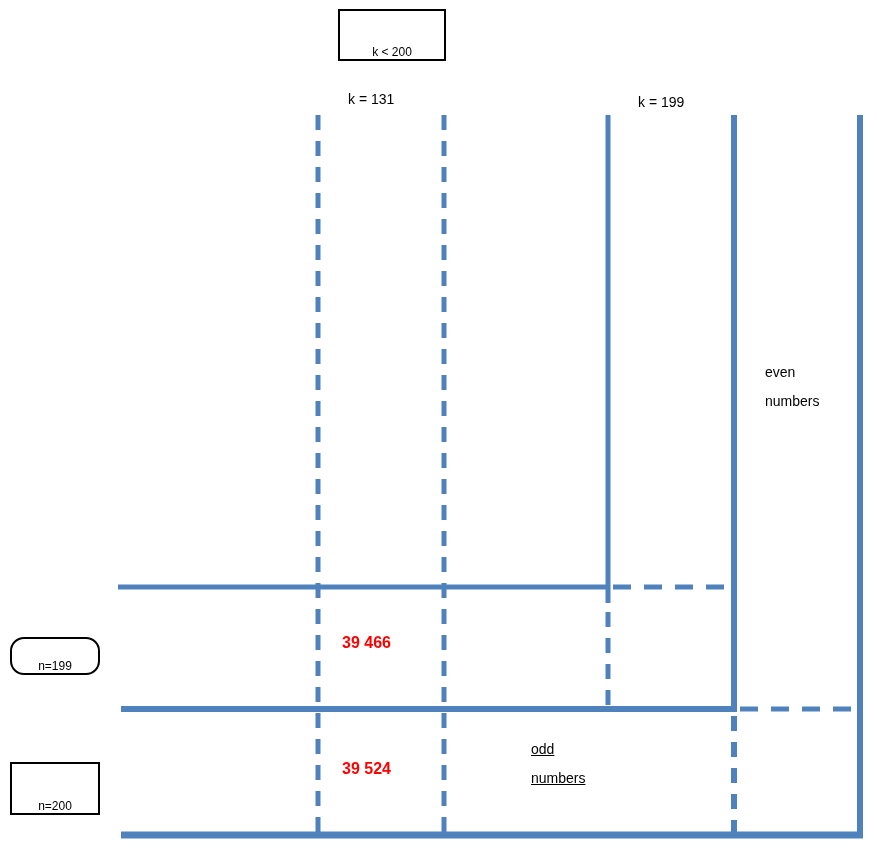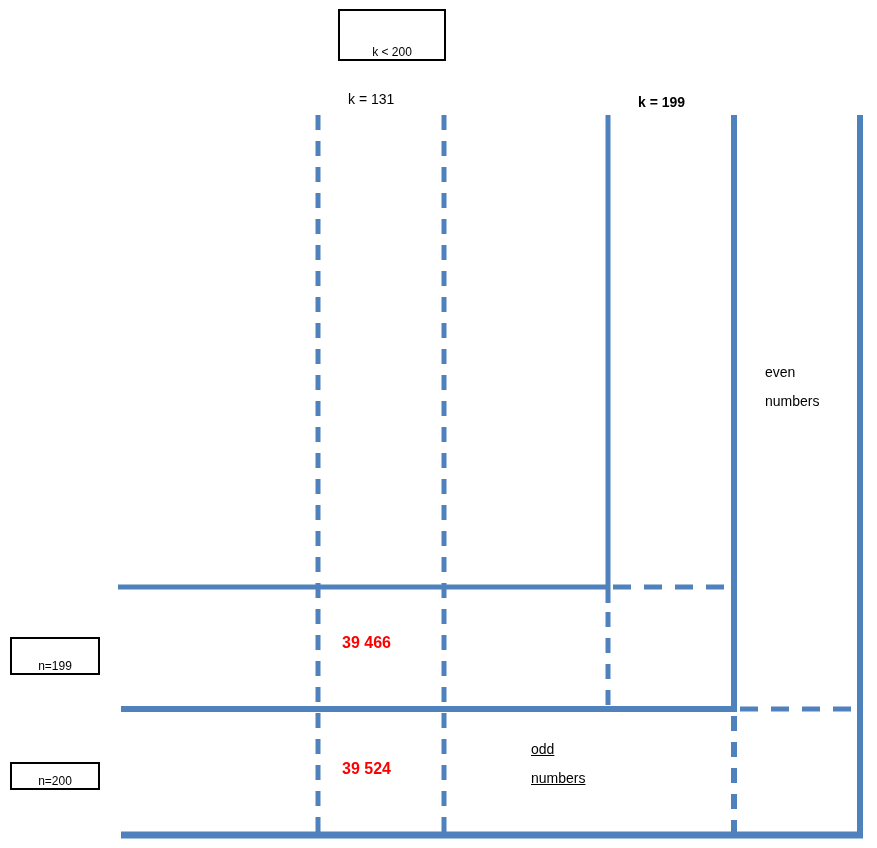--- a/index.html
+++ b/index.html
@@ -39,22 +39,22 @@
   .boxed {
     position: absolute;
     border: 2px solid #000000;
     background: #ffffff;
     display: flex;
     align-items: flex-end;
     justify-content: center;
     font-size: 12px;
   }
   .condition-box { left: 338px; top: 9px; width: 108px; height: 52px; }
-  .nbox-199 { left: 10px; top: 637px; width: 90px; height: 38px; }
-  .nbox-200 { left: 10px; top: 762px; width: 90px; height: 28px; }
+  .nbox-199 { left: 10px; top: 637px; width: 90px; height: 38px; border-radius: 14px; }
+  .nbox-200 { left: 10px; top: 762px; width: 90px; height: 53px; }
 
   .red-value {
     position: absolute;
     color: var(--red);
     font-weight: bold;
     font-size: 16px;
     line-height: 24px;
     white-space: nowrap;
   }
 
@@ -90,21 +90,21 @@
     <line class="w6" x1="121" y1="709" x2="737" y2="709"></line>
     <line class="dh w5" x1="740" y1="709" x2="860" y2="709"></line>
     <line class="w7" x1="121" y1="835" x2="863" y2="835"></line>
   </svg>
 
   <div class="boxed condition-box">
     <span>k &lt; 200</span>
   </div>
 
   <div class="label" style="left:348px; top:88px;">k = 131</div>
-  <div class="label" style="left:638px; top:91px;font-weight:bold;">k = 199</div>
+  <div class="label" style="left:638px; top:91px;">k = 199</div>
 
   <div class="label two-line" style="left:765px; top:358px;">
     <div>even</div>
     <div>numbers</div>
   </div>
 
   <div class="label two-line" style="left:531px; top:735px;text-decoration:underline;">
     <div>odd</div>
     <div>numbers</div>
   </div>

